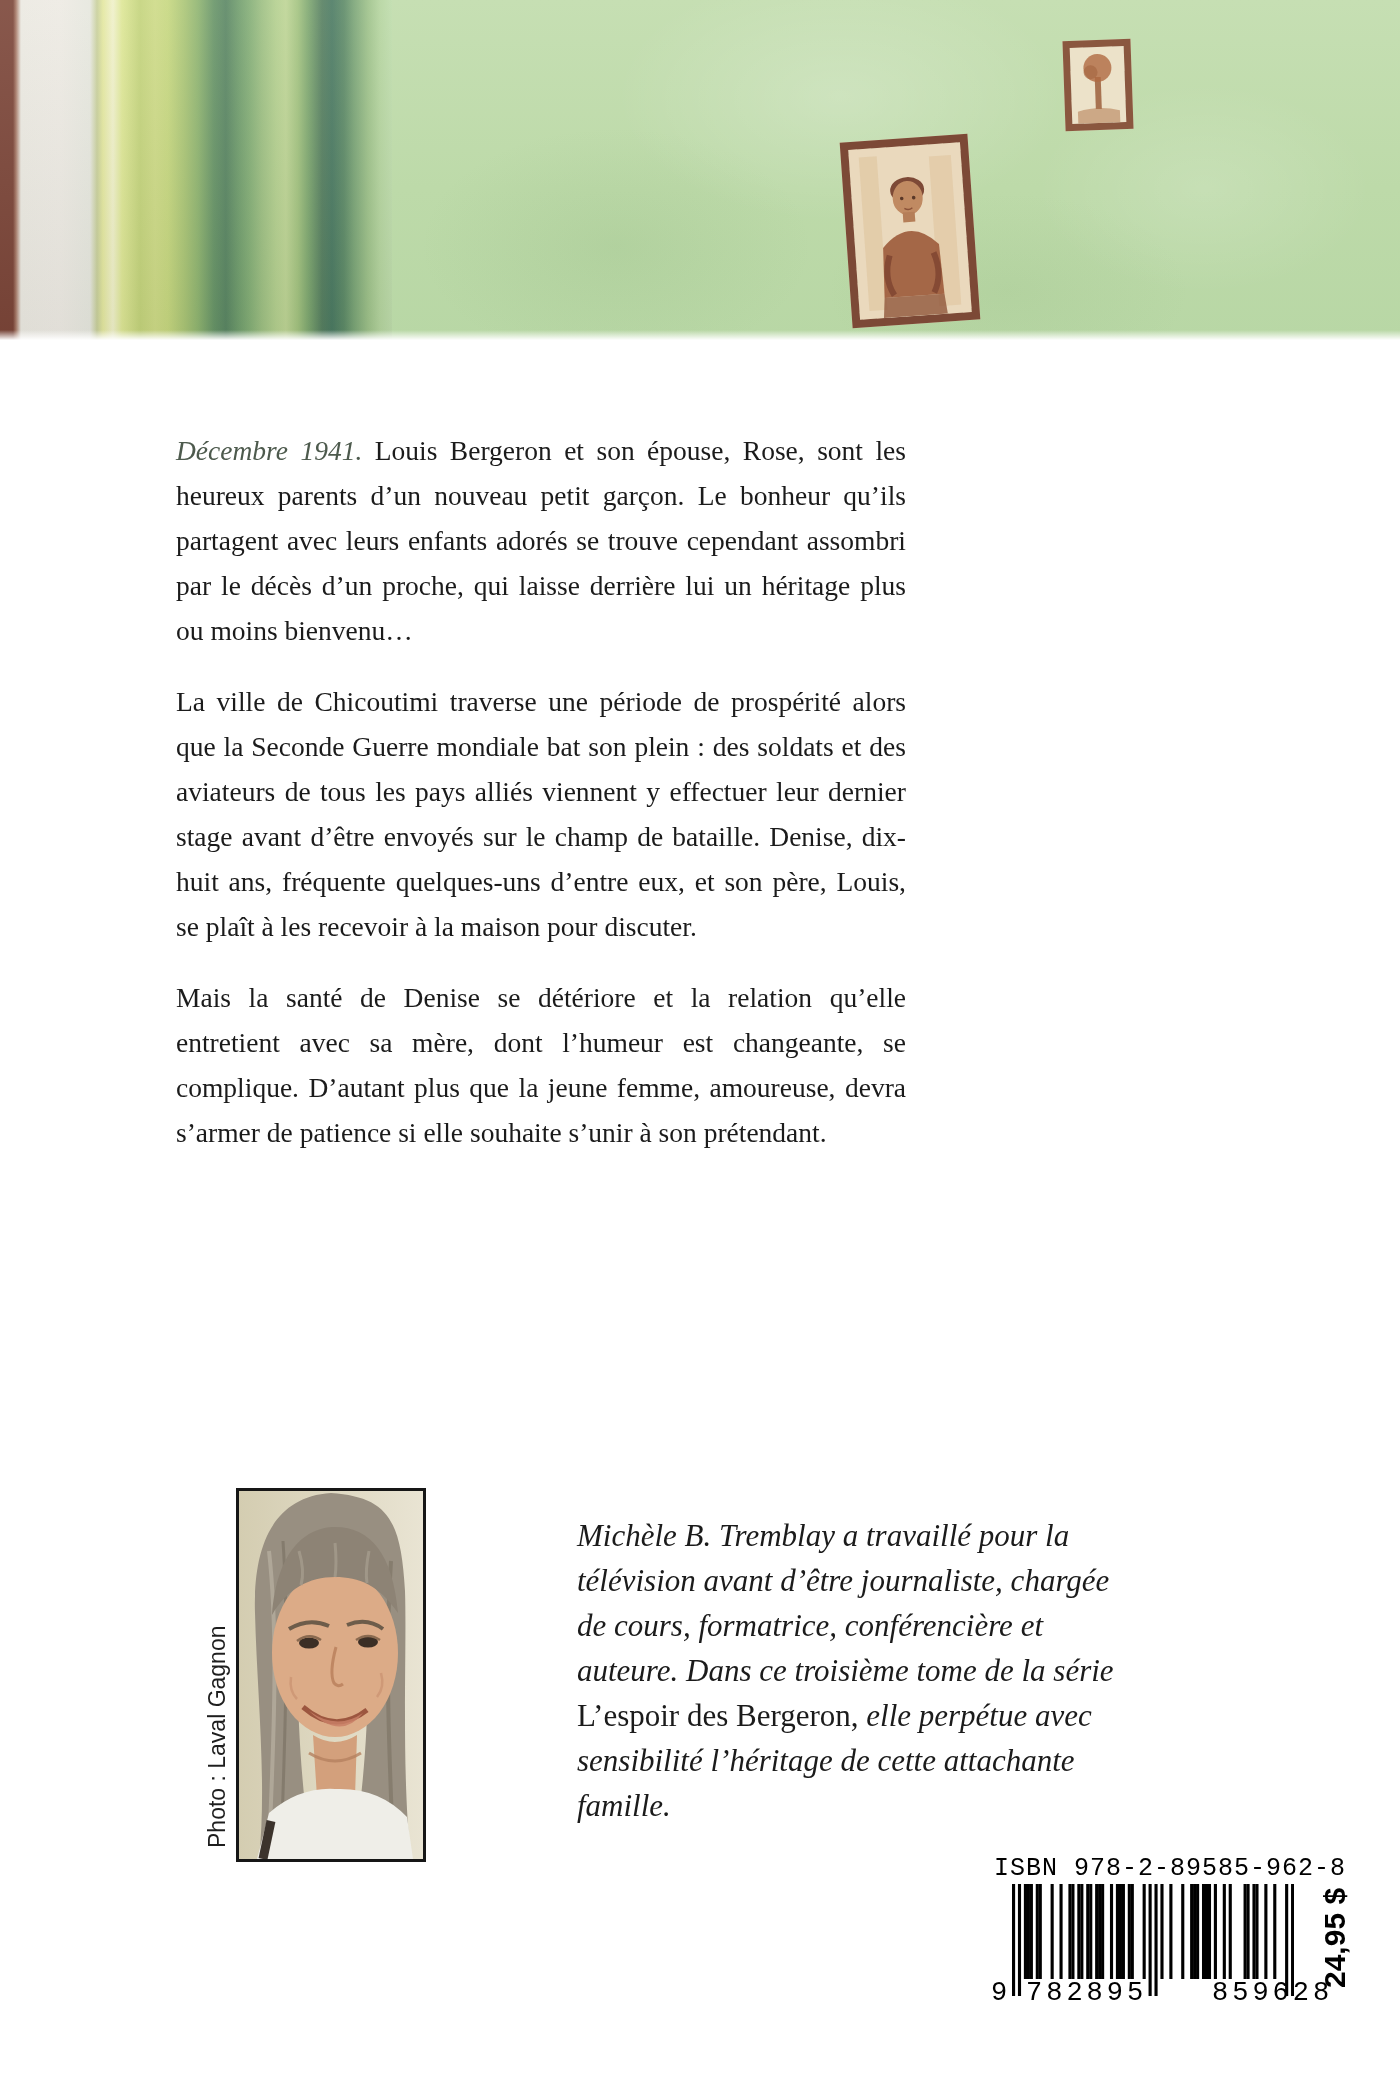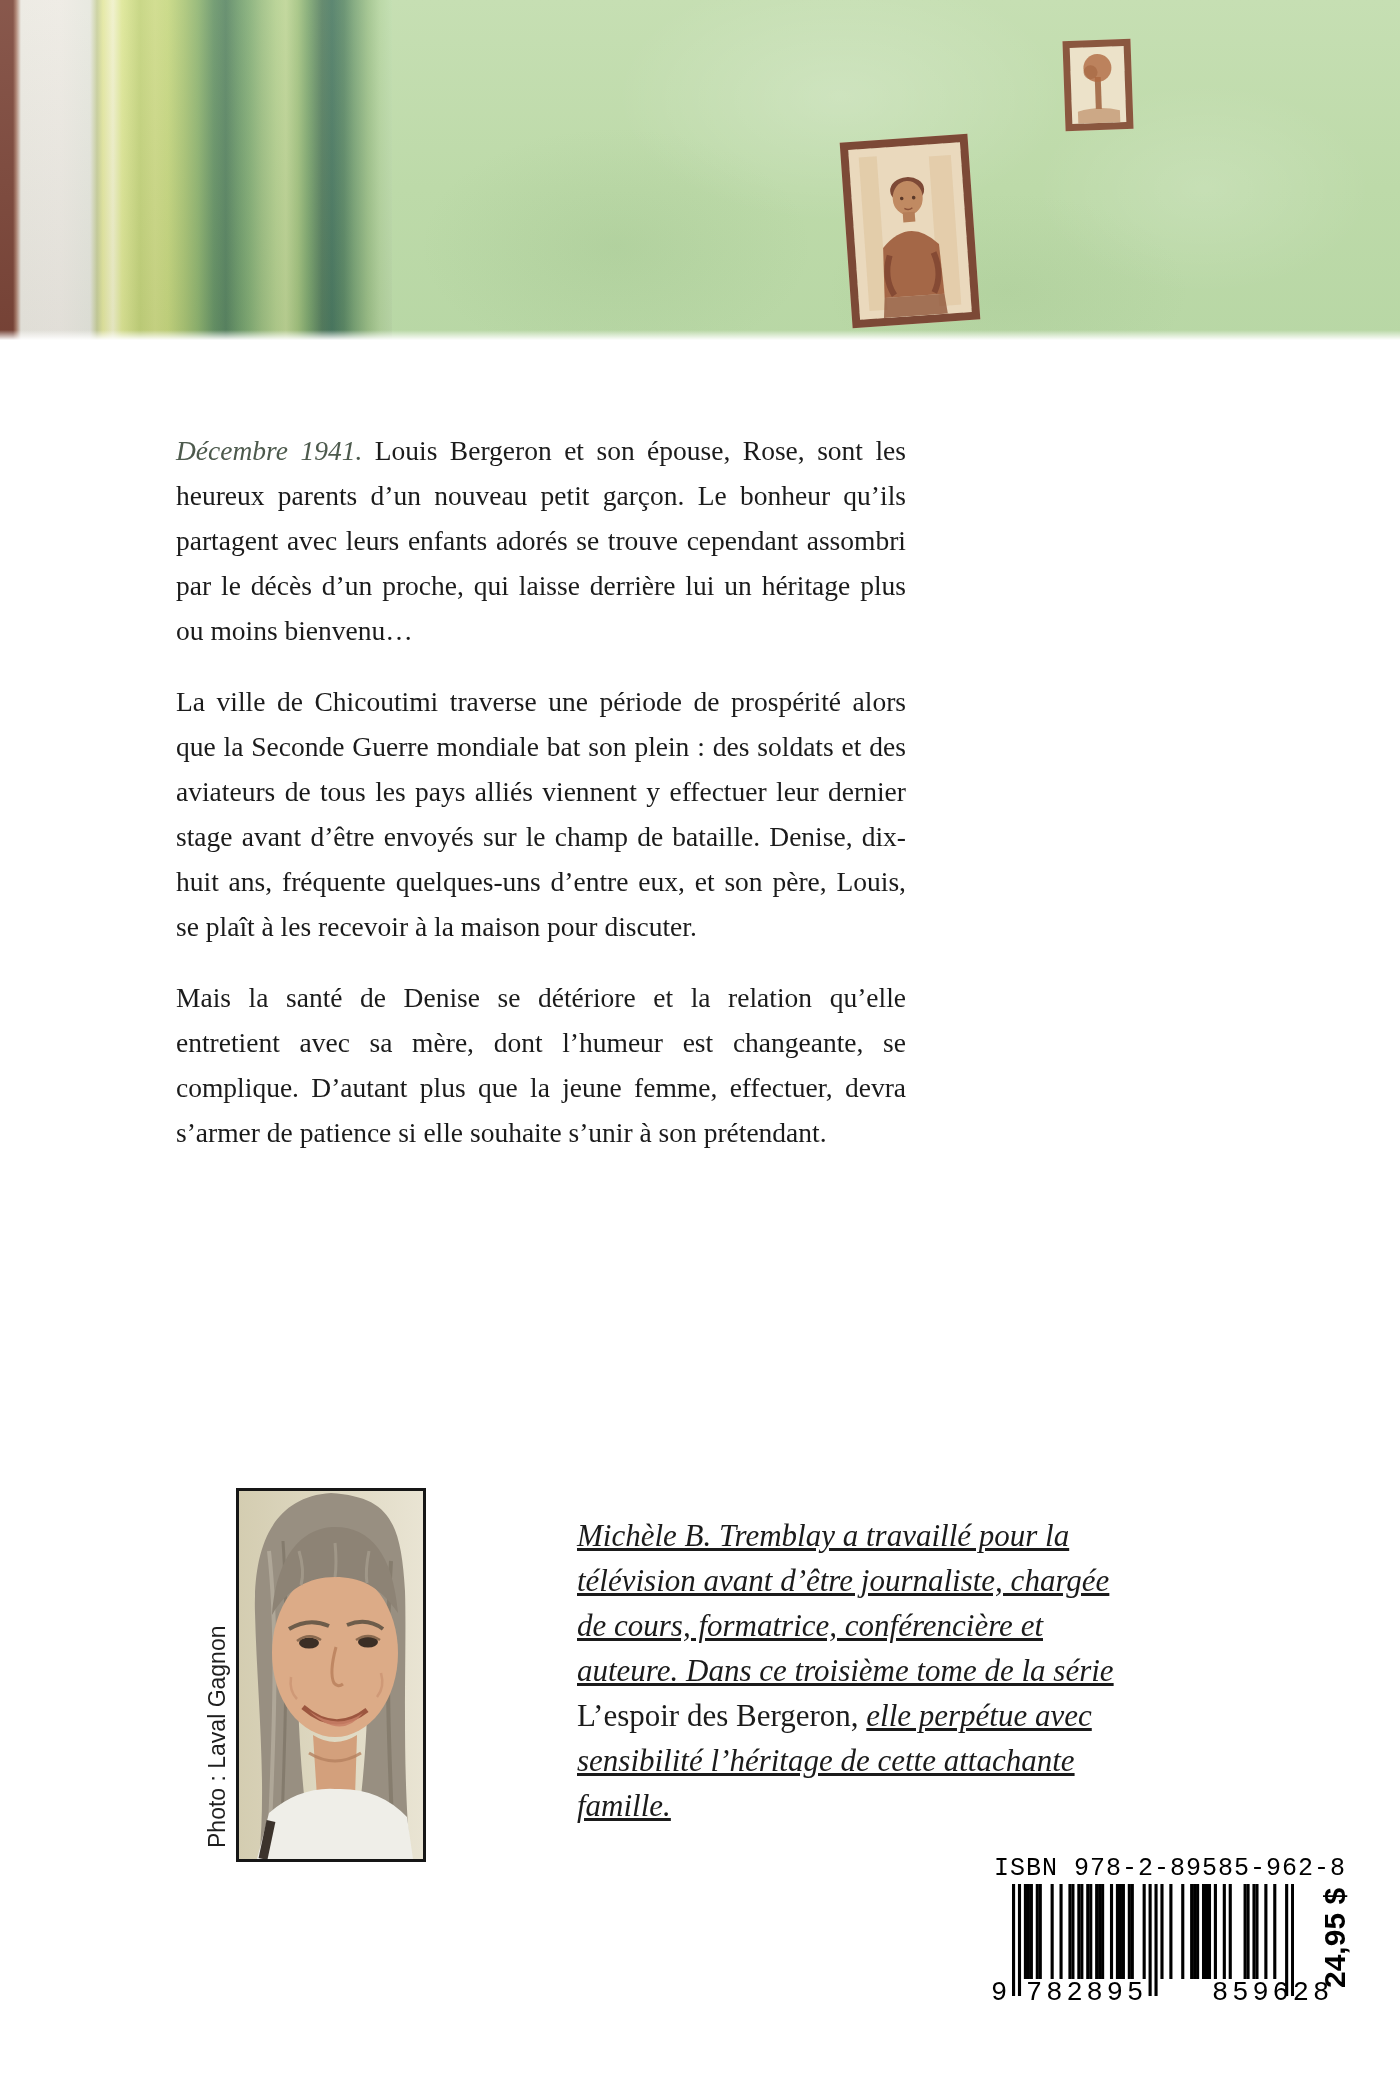--- a/index.html
+++ b/index.html
@@ -49,21 +49,21 @@
   
   .photo-credit{position:absolute;left:204px;top:1848px;width:232px;height:30px;
     transform:rotate(-90deg);transform-origin:0 0;
     font-family:"Liberation Sans", sans-serif;font-size:23px;color:#1e1e1e;
     white-space:nowrap;}
   .author-photo{position:absolute;left:236px;top:1488px;width:184px;height:368px;
     border:3px solid #161616;box-sizing:content-box;background:#d8d2b8;overflow:hidden;}
   .author-photo svg{display:block;width:100%;height:100%;}
   .bio{position:absolute;left:577px;top:1513px;width:560px;
     font-size:31px;line-height:45px;color:#1b1b1b;text-align:left;}
-  .bio .it{font-style:italic;text-decoration:underline;}
+  .bio .it{font-style:italic;}
   .bio .rm{font-style:normal;}
 
   
   .isbn{position:absolute;left:994px;top:1854px;width:314px;
     font-family:"Liberation Mono", monospace;font-size:25px;letter-spacing:1px;
     color:#000;text-align:center;white-space:nowrap;}
   #barcode-svg{position:absolute;left:1012px;top:1884px;width:282px;height:114px;fill:#000;}
   .bc-digits{position:absolute;left:0;top:0;font-family:"Liberation Mono", monospace;
     font-size:27px;color:#000;}
   .bc-d9{position:absolute;left:991px;top:1978px;}
@@ -110,21 +110,21 @@
         <path d="M26 150 L86 150 L88 170 L24 170 Z" fill="#8a4e33" opacity="0.75"></path>
       </svg>
     </div>
 
     <div class="paint-fade"></div>
   </div>
 
   <div class="synopsis">
     <p><span class="lead-italic">Décembre 1941.</span><span> Louis Bergeron et son épouse, Rose, sont les heureux parents d’un nouveau petit garçon. Le bonheur qu’ils partagent avec leurs enfants adorés se trouve cependant assombri par le décès d’un proche, qui laisse derrière lui un héritage plus ou moins bienvenu…</span></p>
     <p>La ville de Chicoutimi traverse une période de prospérité alors que la Seconde Guerre mondiale bat son plein : des soldats et des aviateurs de tous les pays alliés viennent y effectuer leur dernier stage avant d’être envoyés sur le champ de bataille. Denise, dix-huit ans, fréquente quelques-uns d’entre eux, et son père, Louis, se plaît à les recevoir à la maison pour discuter.</p>
-    <p>Mais la santé de Denise se détériore et la relation qu’elle entretient avec sa mère, dont l’humeur est changeante, se complique. D’autant plus que la jeune femme, effectuer, devra s’armer de patience si elle souhaite s’unir à son prétendant.</p>
+    <p>Mais la santé de Denise se détériore et la relation qu’elle entretient avec sa mère, dont l’humeur est changeante, se complique. D’autant plus que la jeune femme, amoureuse, devra s’armer de patience si elle souhaite s’unir à son prétendant.</p>
   </div>
 
   <div class="photo-credit">Photo : Laval Gagnon</div>
 
   <div class="author-photo">
     <svg viewBox="0 0 184 368">
       <defs>
         <linearGradient id="bgGrad" x1="0" y1="0" x2="1" y2="0">
           <stop offset="0" stop-color="#d4cdb1"></stop>
           <stop offset="1" stop-color="#e9e4d3"></stop>

